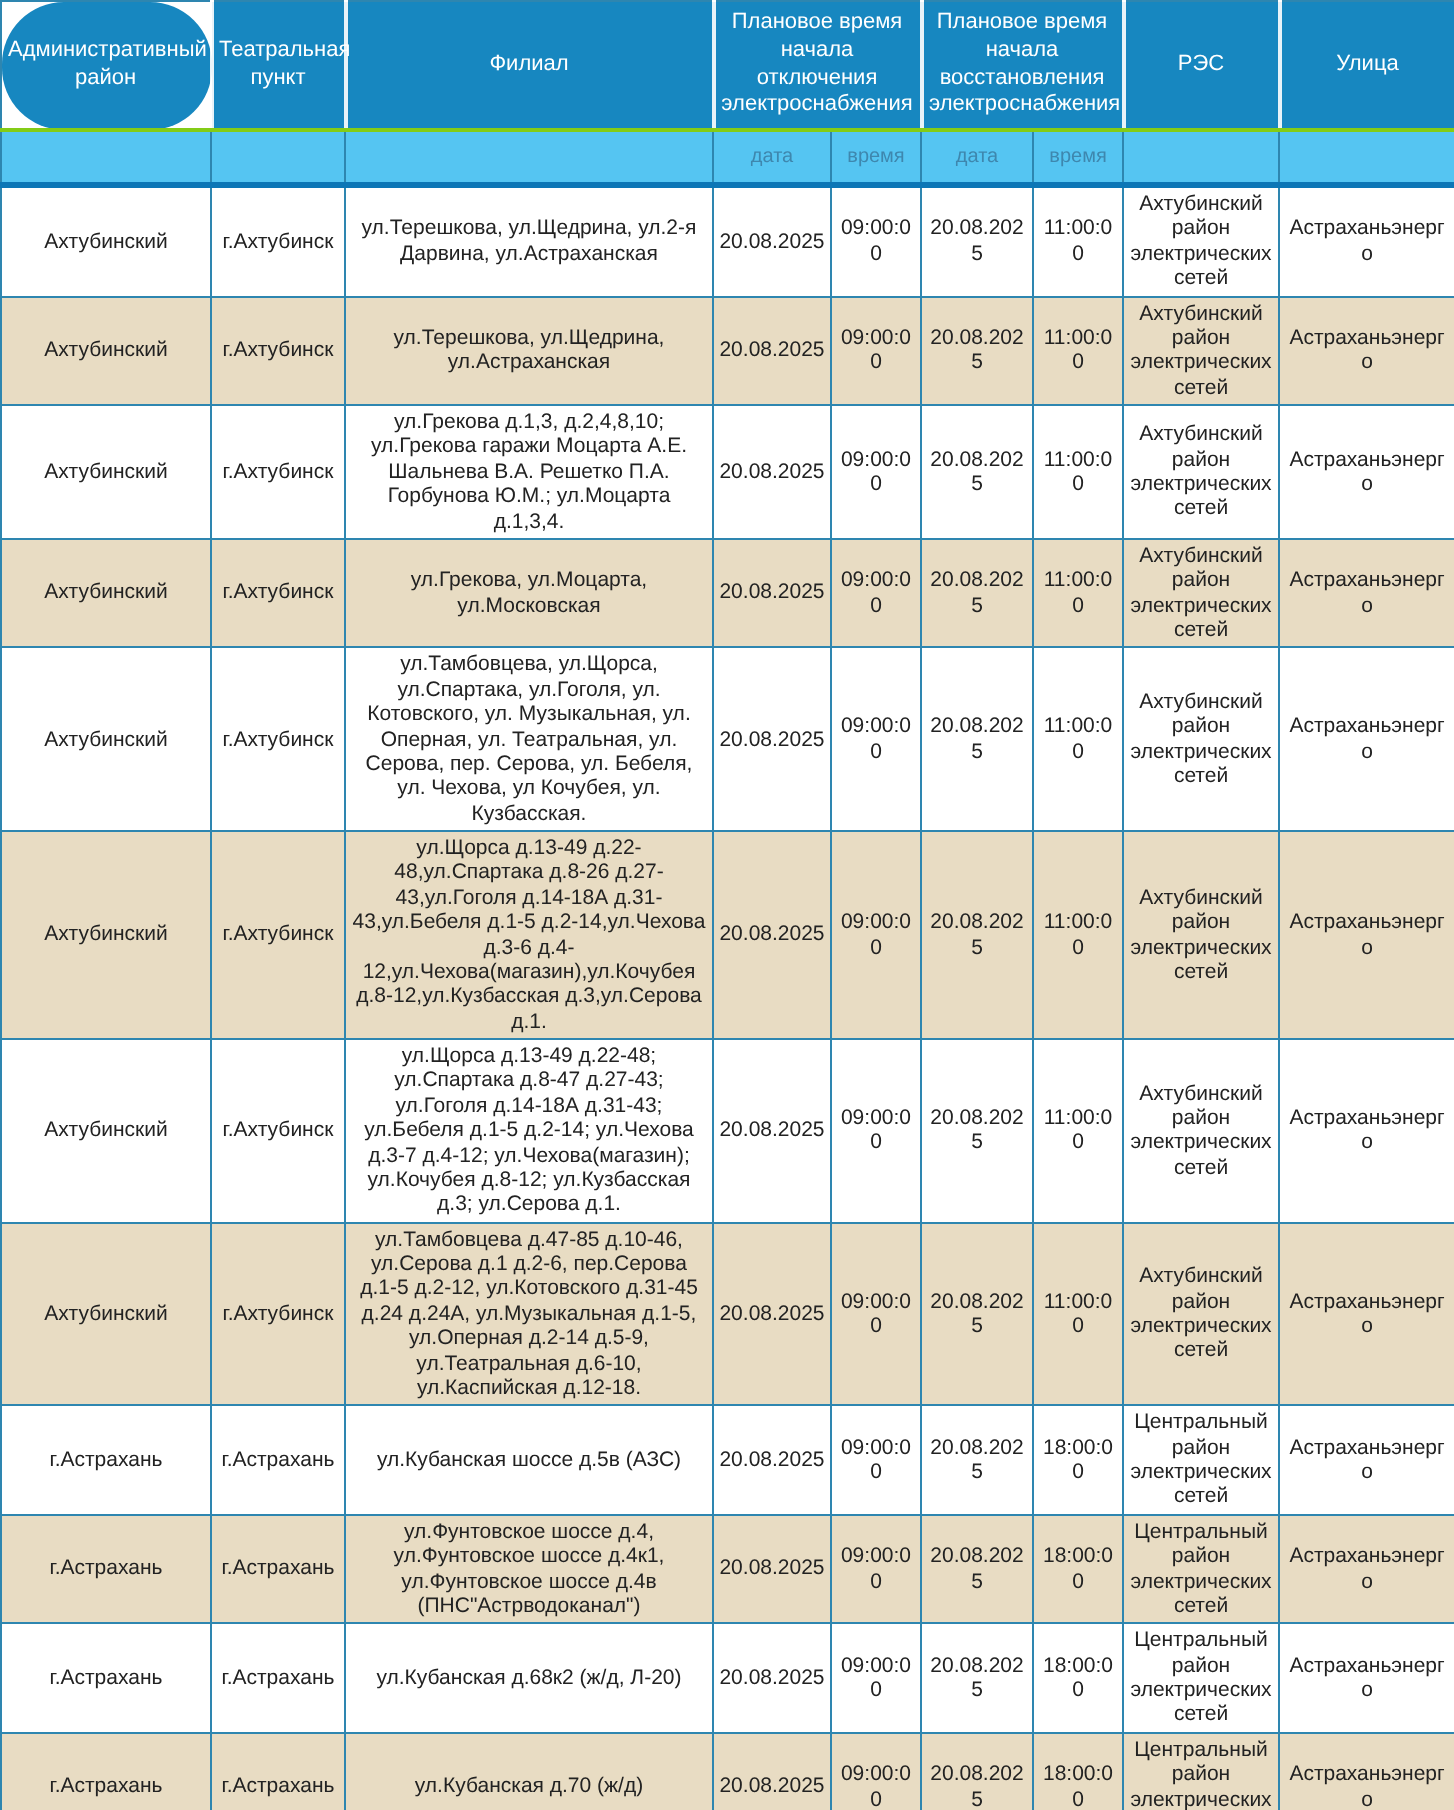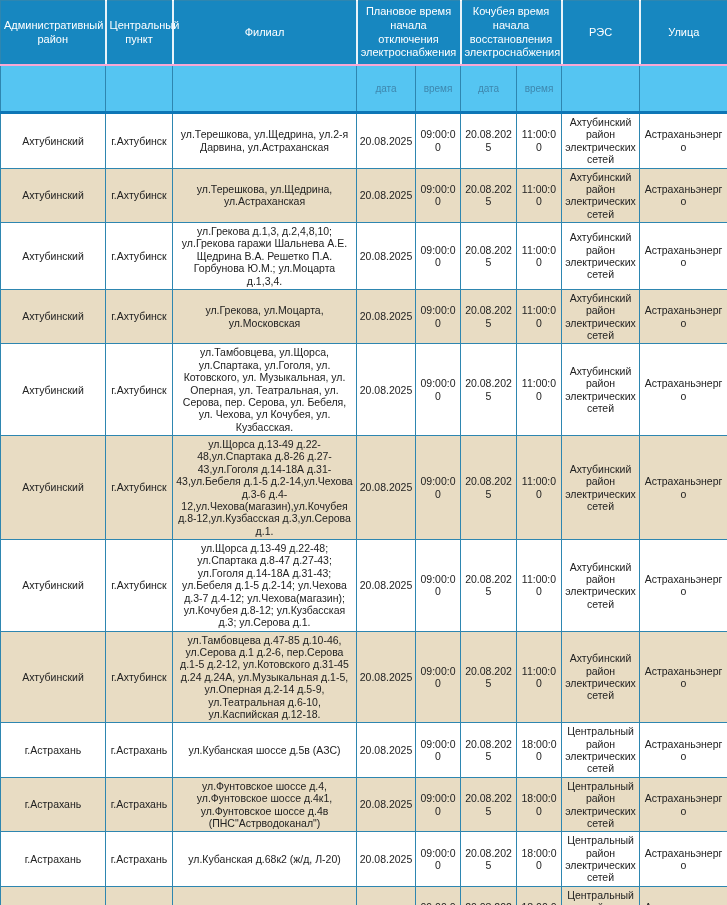--- a/index.html
+++ b/index.html
@@ -31,32 +31,32 @@
     background:var(--header-bg);
     color:var(--header-text);
     font-size:11px;
     font-weight:400;
     line-height:1.25;
     text-align:center;
     vertical-align:middle;
     padding:4px 3px;
     height:49px;
     border-left:2px solid rgba(255,255,255,.9);
-    border-bottom:2px solid #f9a8d4;
-  }
-  thead tr.h1 th:first-child{border-left:none;}
+    border-bottom:2px solid #84cc16;
+  }
+  thead tr.h1 th:first-child{border-left:none;border-radius:31px;}
   thead tr.h2 th{
     background:var(--subheader-bg);
     color:var(--subheader-text);
     font-size:10px;
     font-weight:400;
     text-align:center;
     vertical-align:middle;
     height:17px;
-    padding:14px 2px;
+    padding:4px 2px;
     border-left:1px solid var(--border);
     border-bottom:3px solid var(--thead-rule);
   }
   thead tr.h2 th:first-child{border-left:none;}
   
   tbody td{
     border:1px solid var(--border);
     background:var(--row-bg);
     color:var(--body-text);
     font-size:10.5px;
@@ -80,24 +80,24 @@
       <col style="width:59px">
         <col style="width:45px">
         <col style="width:56px">
         <col style="width:45px">
       <col style="width:78px">
         <col style="width:88px">
     </colgroup>
     <thead>
       <tr class="h1">
           <th>Административный район</th>
-          <th>Центральный пункт</th>
+          <th>Театральная пункт</th>
           <th>Филиал</th>
           <th colspan="2">Плановое время начала отключения электроснабжения</th>
-          <th colspan="2">Кочубея время начала восстановления электроснабжения</th>
+          <th colspan="2">Плановое время начала восстановления электроснабжения</th>
           <th>РЭС</th>
           <th>Улица</th>
         </tr>
       <tr class="h2">
           <th></th>
           <th></th>
           <th></th>
           <th>дата</th>
           <th>время</th>
           <th>дата</th>
@@ -125,21 +125,21 @@
           <td>20.08.2025</td>
           <td>09:00:00</td>
           <td>20.08.2025</td>
           <td>11:00:00</td>
           <td>Ахтубинский район электрических сетей</td>
           <td>Астраханьэнерго</td>
         </tr>
         <tr style="height: 63px;">
           <td>Ахтубинский</td>
           <td>г.Ахтубинск</td>
-          <td>ул.Грекова д.1,3, д.2,4,8,10; ул.Грекова гаражи Шальнева А.Е. Щедрина В.А. Решетко П.А. Горбунова Ю.М.; ул.Моцарта д.1,3,4.</td>
+          <td>ул.Грекова д.1,3, д.2,4,8,10; ул.Грекова гаражи Моцарта А.Е. Шальнева В.А. Решетко П.А. Горбунова Ю.М.; ул.Моцарта д.1,3,4.</td>
           <td>20.08.2025</td>
           <td>09:00:00</td>
           <td>20.08.2025</td>
           <td>11:00:00</td>
           <td>Ахтубинский район электрических сетей</td>
           <td>Астраханьэнерго</td>
         </tr>
         <tr class="alt" style="height: 40px;">
           <td>Ахтубинский</td>
           <td>г.Ахтубинск</td>

